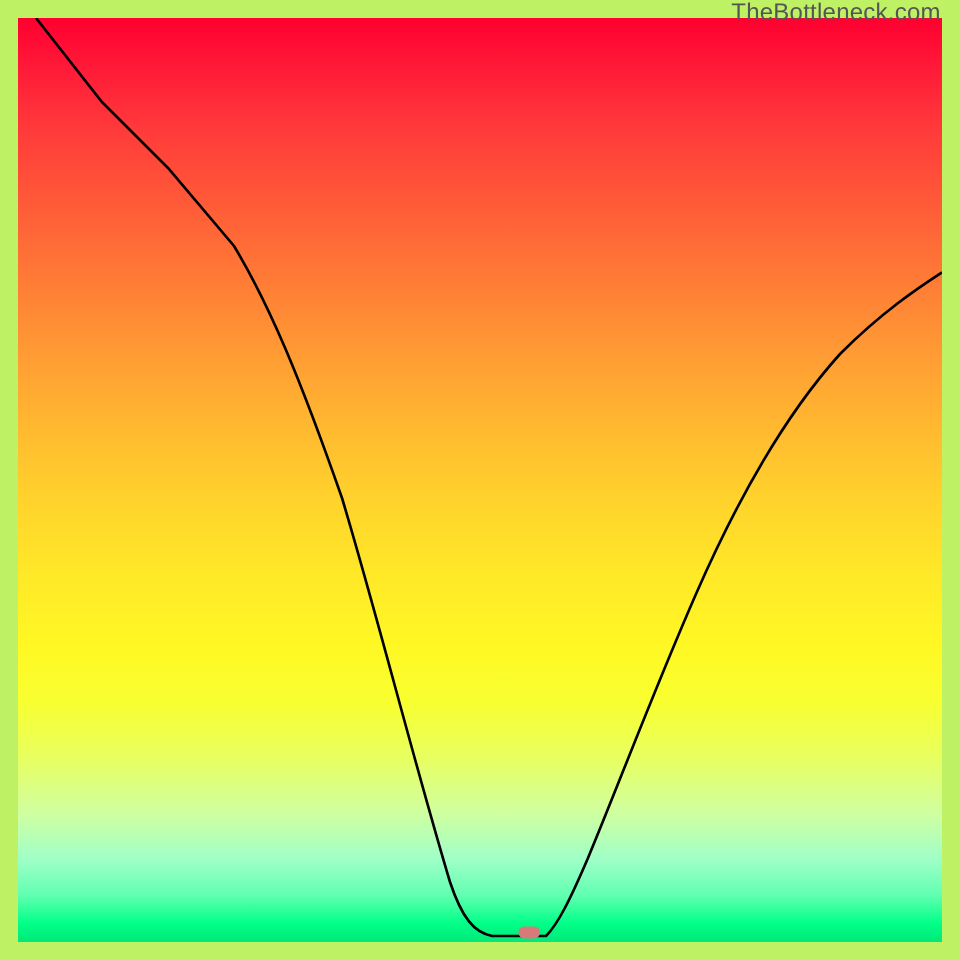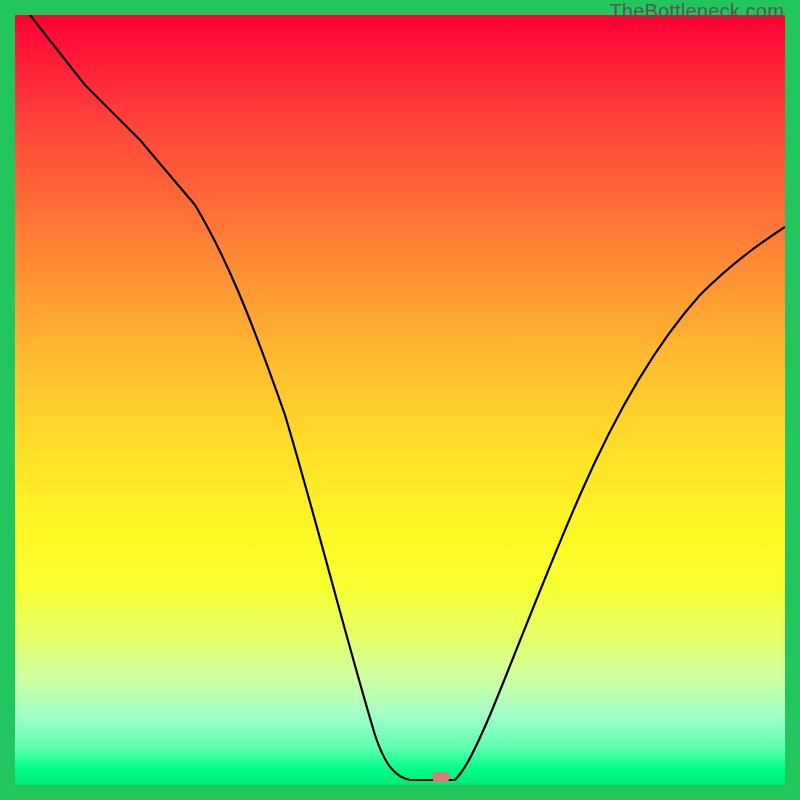--- a/index.html
+++ b/index.html
@@ -1,21 +1,21 @@
 <!DOCTYPE html>
 <html><head>
 <meta charset="utf-8">
 <style>
   * { margin: 0; padding: 0; box-sizing: border-box; }
   html, body { width: 800px; height: 800px; overflow: hidden; background: #000; }
   .chart-container {
     position: relative;
     width: 800px;
     height: 800px;
-    background: #22c55e;
+    background: #bef264;
   }
   .plot-area {
     position: absolute;
     left: 15px;
     top: 15px;
     width: 770px;
     height: 770px;
     background: linear-gradient(to bottom,
       #ff0030 0%,
       #ff1838 5%,

